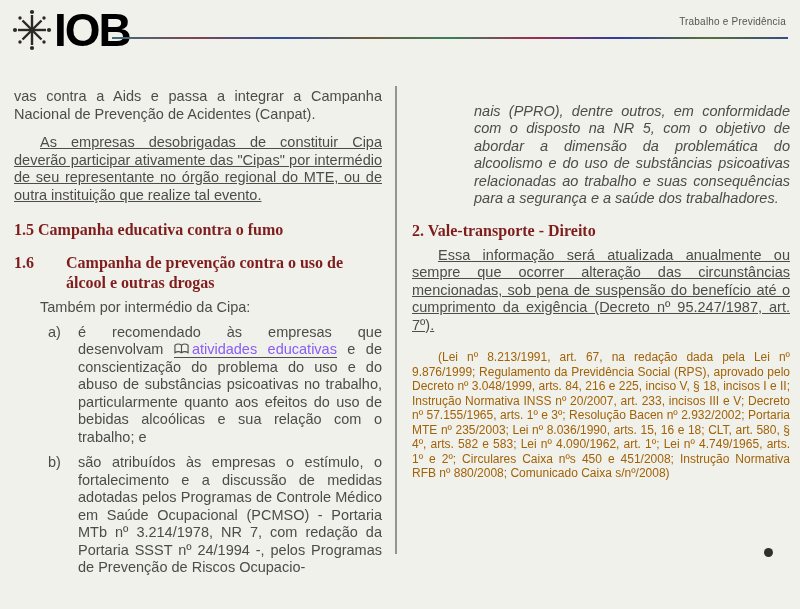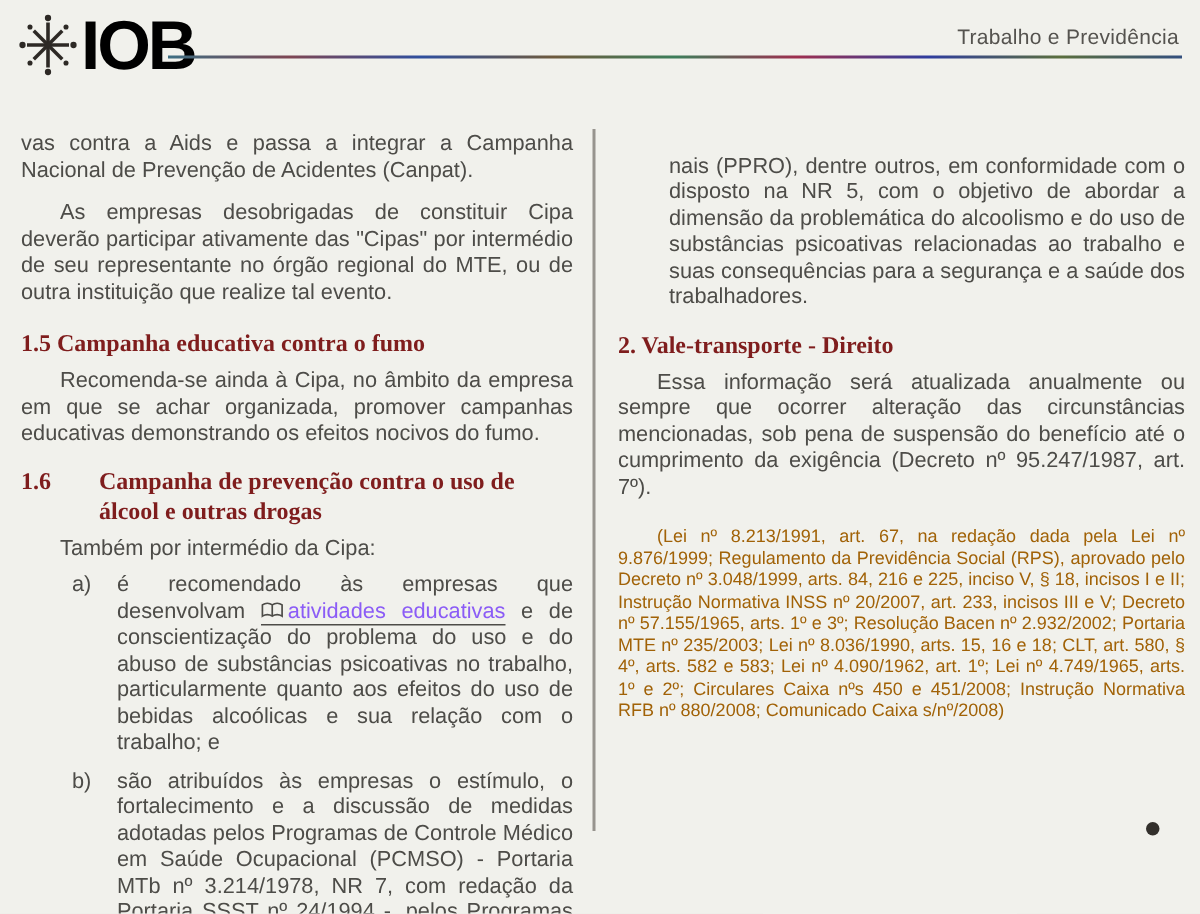--- a/index.html
+++ b/index.html
@@ -27,51 +27,51 @@
     font-family:"Liberation Sans", sans-serif;
   }
   #header-rule{
     position:absolute;left:112px;right:12px;top:37px;height:2px;
     background:linear-gradient(90deg,
       #3d6e82 0%, #7e4653 12%, #2f4f9e 25%, #6e5a3d 38%,
       #3d7e5a 50%, #9e2f4f 62%, #2f3d9e 75%, #5a6e3d 88%, #334f7e 100%);
   }
   #section-title{
     position:absolute;right:14px;top:16px;
-    font-size:14px;color:#55534f;letter-spacing:.2px;
+    font-size:10px;color:#55534f;letter-spacing:.2px;
   }
   
   #column-divider{
     position:absolute;left:395px;top:86px;width:2px;height:468px;
     background:#97948e;
   }
   .col{position:absolute;top:88px;font-size:14.5px;line-height:17.5px;}
   #col-left{left:14px;width:368px;}
   #col-right{left:412px;width:378px;}
   .para{ text-align:justify;margin:0 0 11px 0; }
-  .para.indent{ text-indent:26px; }
+  .para.indent{ text-indent:26px;text-decoration:underline; }
   .heading{
     font-family:"Liberation Serif", serif;
     font-weight:bold;font-size:16px;line-height:20px;
     color:#7f1d1d;margin:13px 0 6px 0;
   }
   .heading.hang{display:flex;gap:22px;}
   .heading.hang .num{width:30px;flex:none;}
   .heading.hang .txt{flex:1;}
   .intro-line{margin:0 0 7px 0;text-indent:26px;}
   .list-item{display:flex;margin:0 0 8px 0;}
   .list-item .marker{width:30px;flex:none;margin-left:34px;}
   .list-item .body{flex:1;text-align:justify;}
   .doc-link{
     text-decoration:none;color:#8b5cf6;
     border-bottom:1.4px solid #4d4c48;
     white-space:nowrap;
   }
   .doc-link svg{vertical-align:-1px;margin-right:3px;}
-  .cont-block{margin-left:34px;text-align:justify;margin-bottom:11px;}
+  .cont-block{margin-left:62px;text-align:justify;margin-bottom:11px;font-style:italic;}
   .para.wide-gap{margin-bottom:16px;}
   #citation{
     font-size:12px;line-height:14.5px;text-align:justify;
     text-indent:26px;margin-top:5px;color:#a16207;
   }
   #end-dot{
     position:absolute;left:764px;top:548px;width:9px;height:9px;
     border-radius:50%;background:#33302c;
   }
 </style>
@@ -104,21 +104,20 @@
   <div id="header-rule"></div>
   <div id="section-title">Trabalho e Previdência</div>
 
   <div id="column-divider"></div>
 
   <div class="col" id="col-left">
     <p class="para">vas contra a Aids e passa a integrar a Campanha Nacional de Prevenção de Acidentes (Canpat).</p>
     <p class="para indent wide-gap">As empresas desobrigadas de constituir Cipa deverão participar ativamente das "Cipas" por intermédio de seu representante no órgão regional do MTE, ou de outra instituição que realize tal evento.</p>
 
     <h3 class="heading">1.5 Campanha educativa contra o fumo</h3>
-    <p class="para indent">Recomenda-se ainda à Cipa, no âmbito da empresa em que se achar organizada, promover campanhas educativas demonstrando os efeitos nocivos do fumo.</p>
 
     <h3 class="heading hang">
       <span class="num">1.6</span>
       <span class="txt">Campanha de prevenção contra o uso de álcool e outras drogas</span>
     </h3>
     <p class="intro-line">Também por intermédio da Cipa:</p>
 
     <div class="list-item">
       <span class="marker">a)</span>
       <span class="body"><span>é recomendado às empresas que desenvolvam </span><a href="#" class="doc-link"><svg width="15" height="12" viewBox="0 0 16 12" aria-hidden="true">

